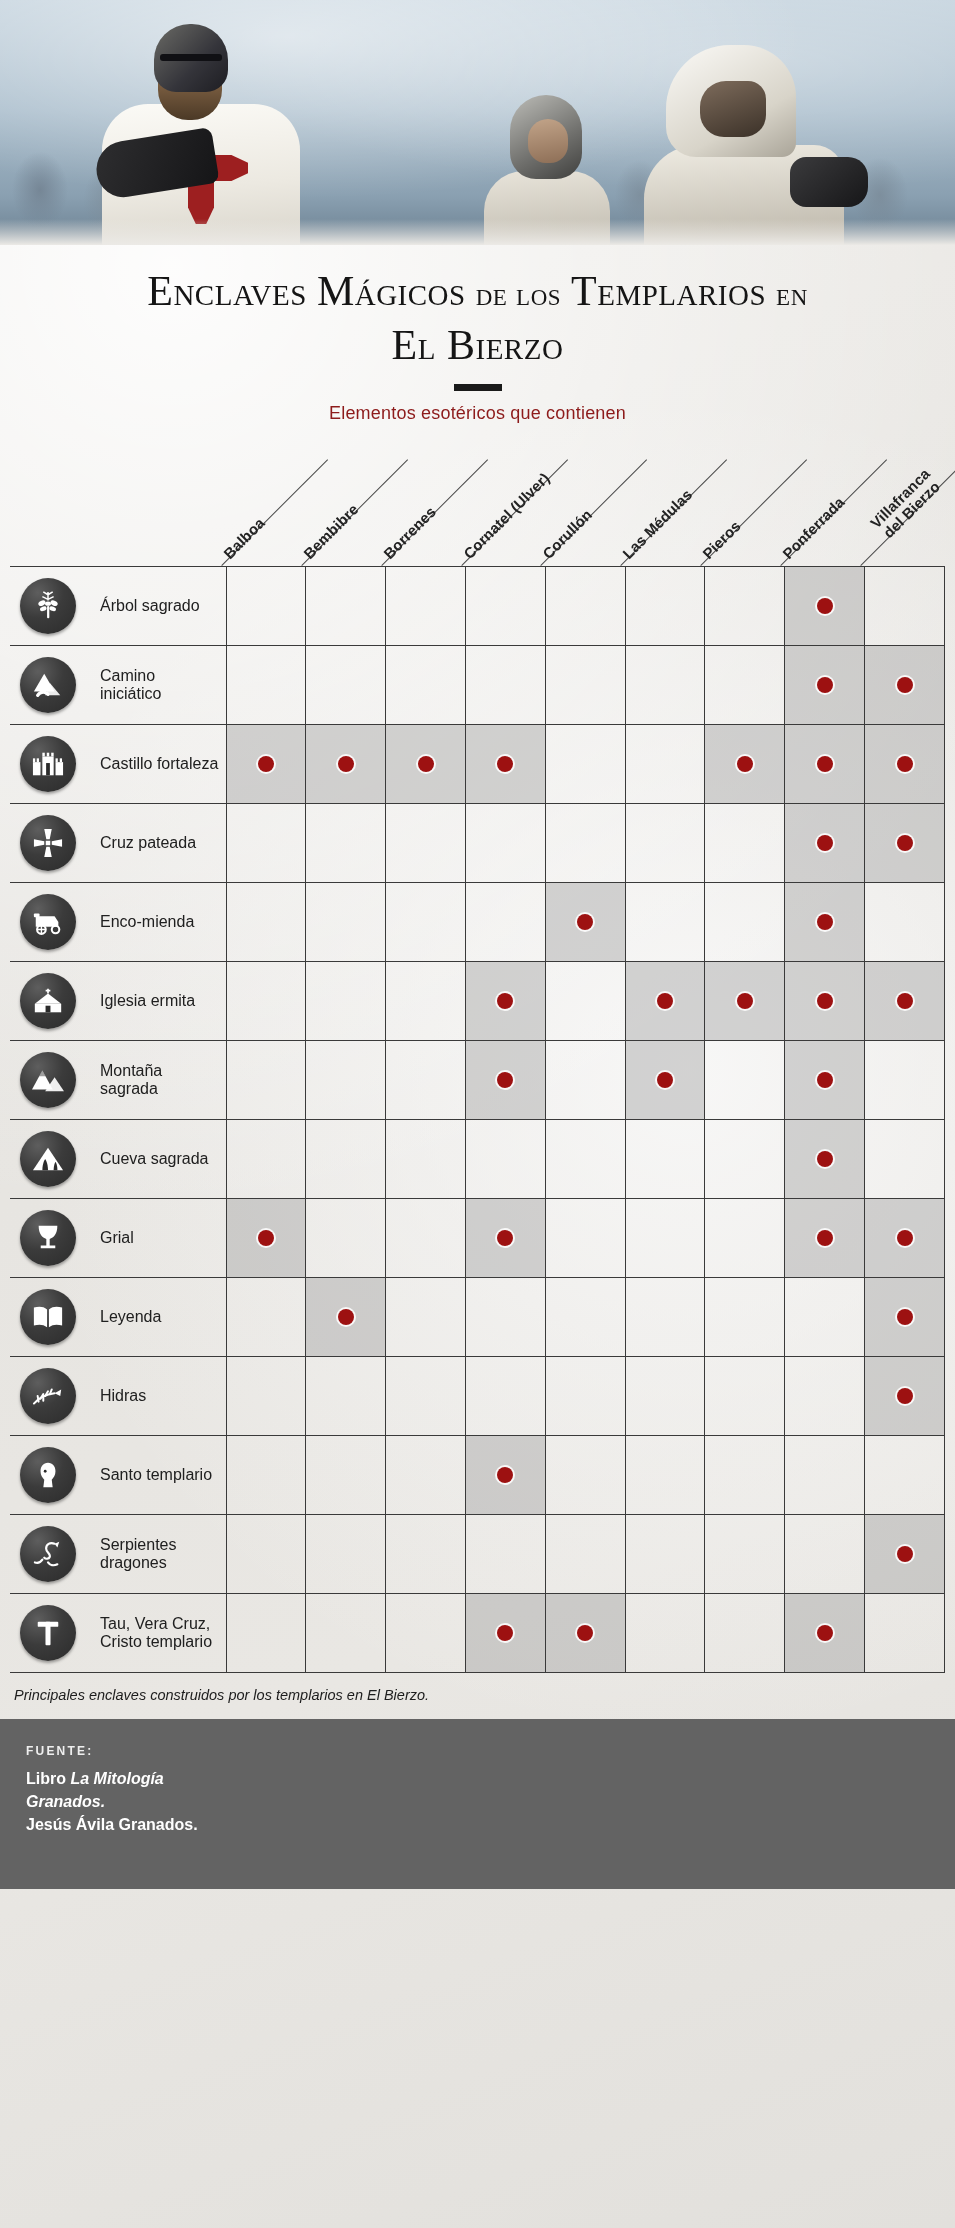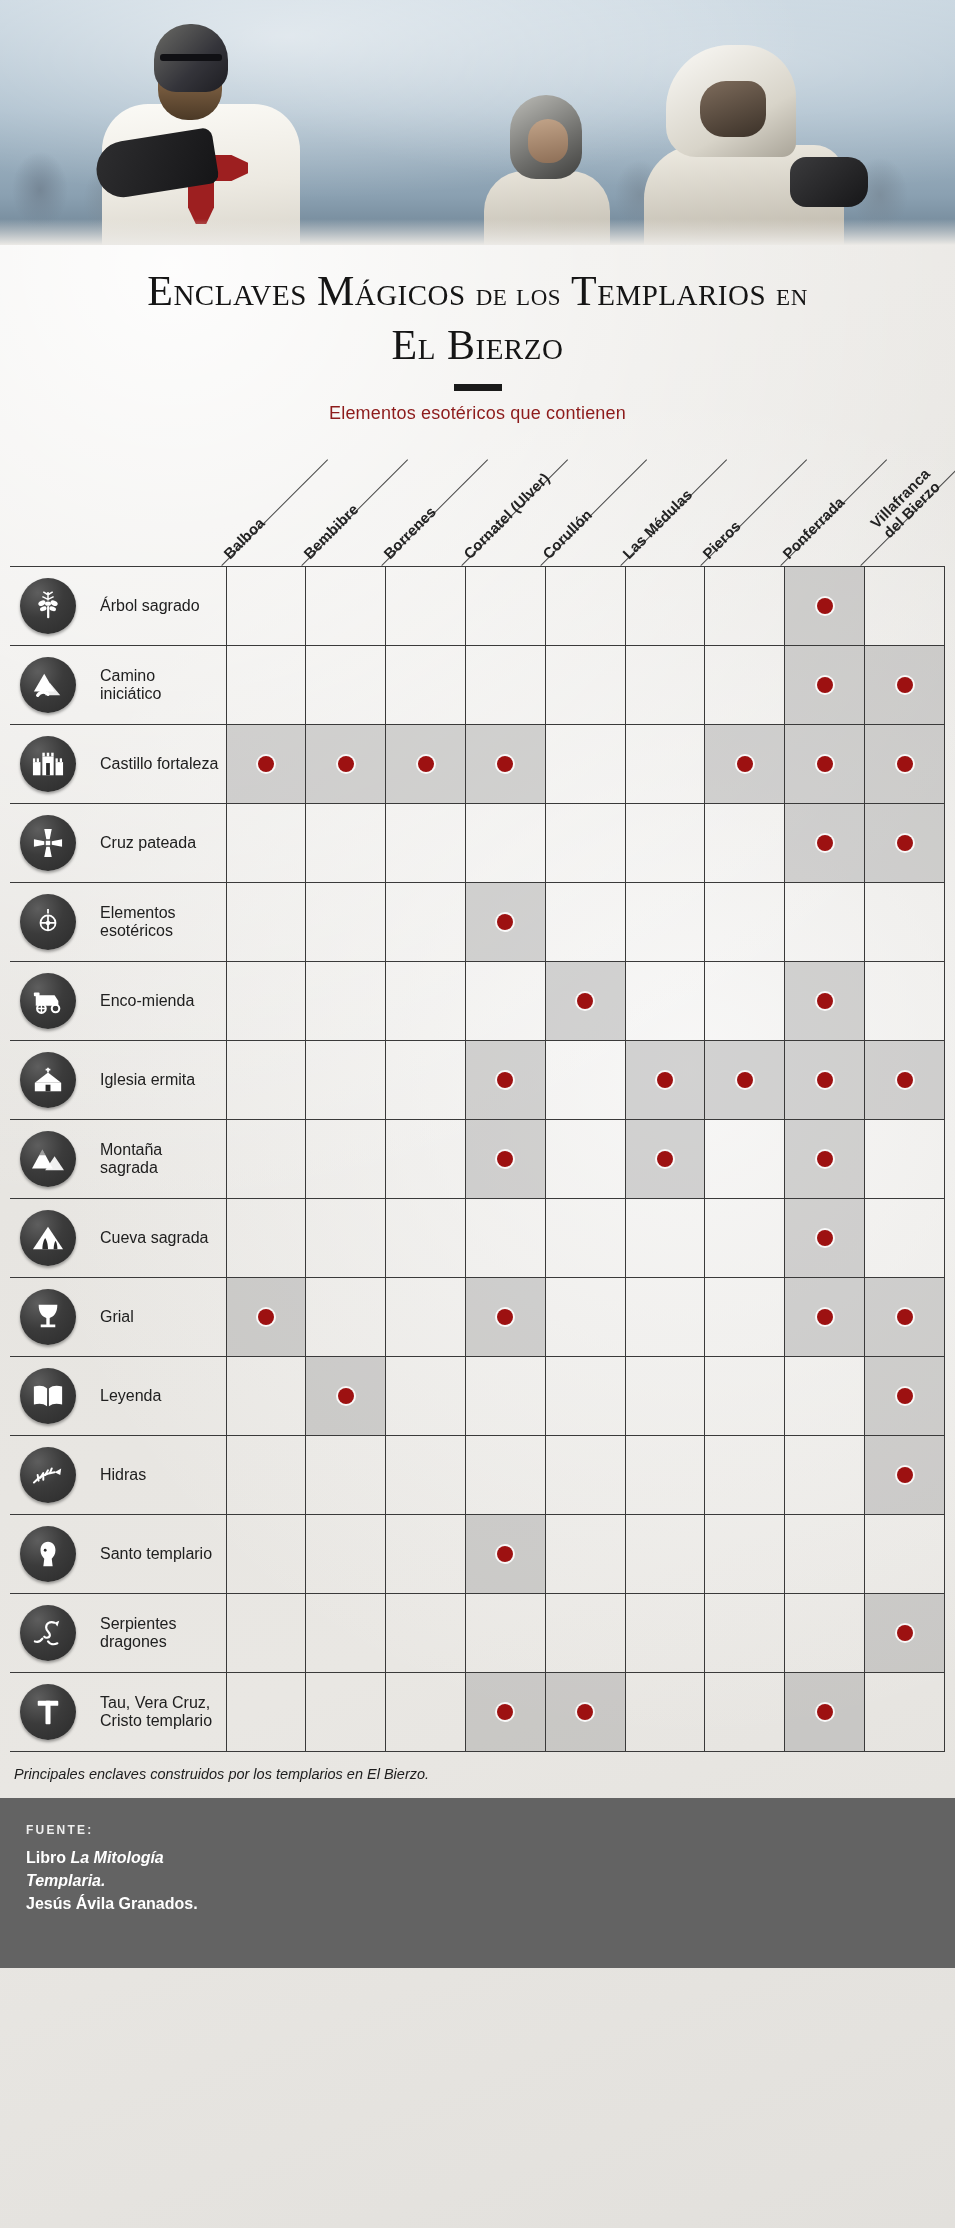--- a/index.html
+++ b/index.html
@@ -518,45 +518,20 @@
               <span class="dot"></span>
             </td>
             <td class="cell shaded">
               <span class="dot"></span>
             </td>
           </tr>
           <tr class="drow">
             <td class="label-cell">
               <div class="rowinner">
                 <div class="badge">
-                  <svg width="30" height="30" viewBox="0 0 32 32" fill="none" stroke="#fff" stroke-width="1.9">
-                    <circle cx="16" cy="17" r="8"></circle>
-                    <path d="M16 9v16M8 17h16M16 7V2"></path>
-                    <circle cx="16" cy="17" r="2.4" fill="#fff" stroke="none"></circle>
-                  </svg>
-                </div>
-                <div class="rowlabel">Elementos esotéricos</div>
-              </div>
-            </td>
-            <td class="cell"></td>
-            <td class="cell"></td>
-            <td class="cell"></td>
-            <td class="cell shaded">
-              <span class="dot"></span>
-            </td>
-            <td class="cell"></td>
-            <td class="cell"></td>
-            <td class="cell"></td>
-            <td class="cell"></td>
-            <td class="cell"></td>
-          </tr>
-          <tr class="drow">
-            <td class="label-cell">
-              <div class="rowinner">
-                <div class="badge">
                   <svg width="32" height="28" viewBox="0 0 34 28" fill="#fff">
                     <path d="M4 8h20l4 6v5H4z"></path>
                     <rect x="2" y="5" width="6" height="4" rx="1"></rect>
                     <circle cx="10" cy="22" r="4.6" fill="none" stroke="#fff" stroke-width="2.2"></circle>
                     <circle cx="25" cy="22" r="4" fill="none" stroke="#fff" stroke-width="2.2"></circle>
                     <path d="M10 17.5v9M5.5 22h9" stroke="#fff" stroke-width="1.4"></path>
                   </svg>
                 </div>
                 <div class="rowlabel">Enco-mienda</div>
               </div>
@@ -826,18 +801,18 @@
   </div>
 
   <div class="caption">Principales enclaves construidos por los templarios en El Bierzo.</div>
 
   <div class="footer">
     <div class="f-left">
       <div class="kicker">FUENTE:</div>
       <div>
         <span>Libro </span><em>La Mitología</em>
       </div>
-      <div><em>Templaria.</em></div>
+      <div><em>Granados.</em></div>
       <div>Jesús Ávila Granados.</div>
     </div>
   </div>
 
 </div>
 
 </body></html>

